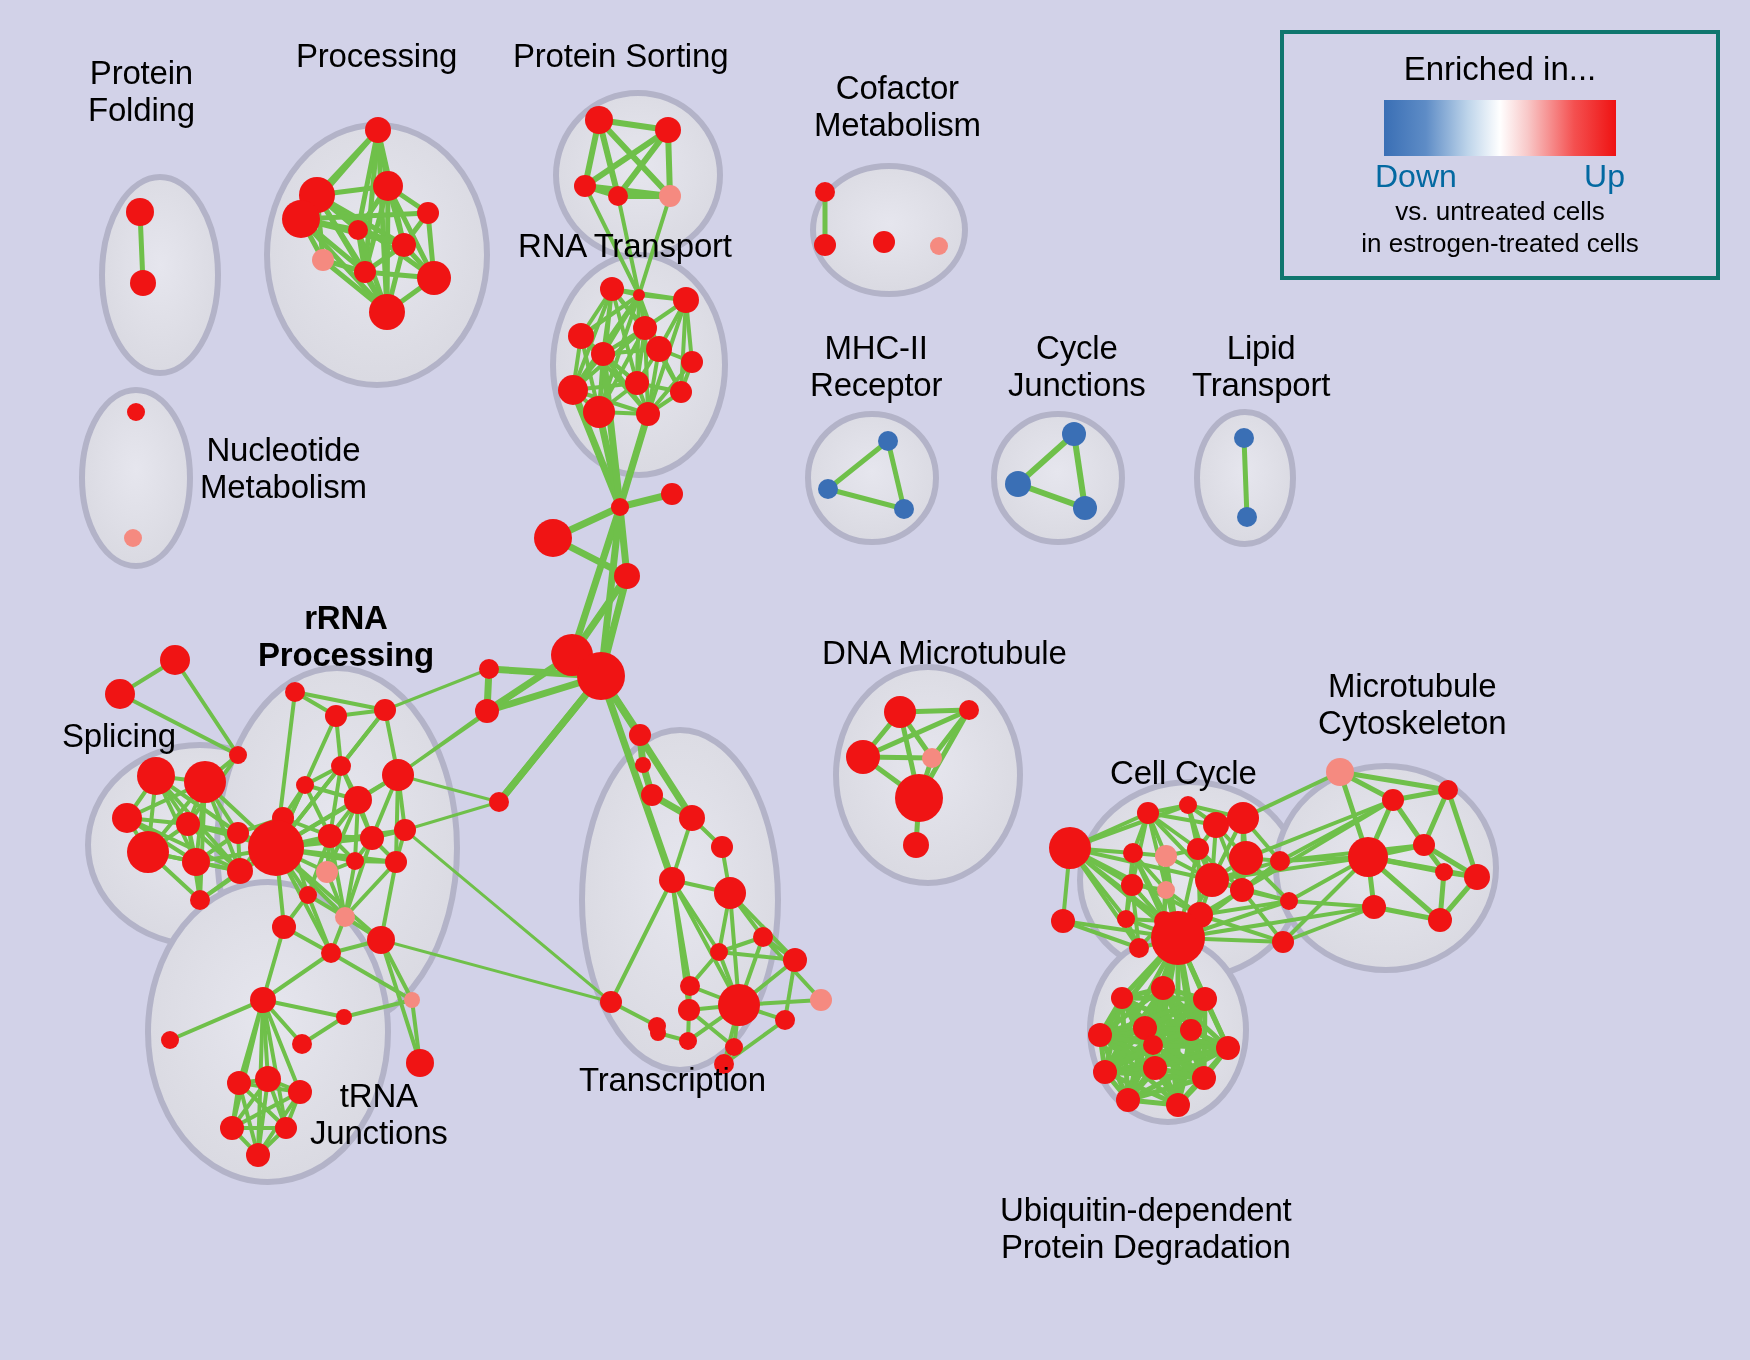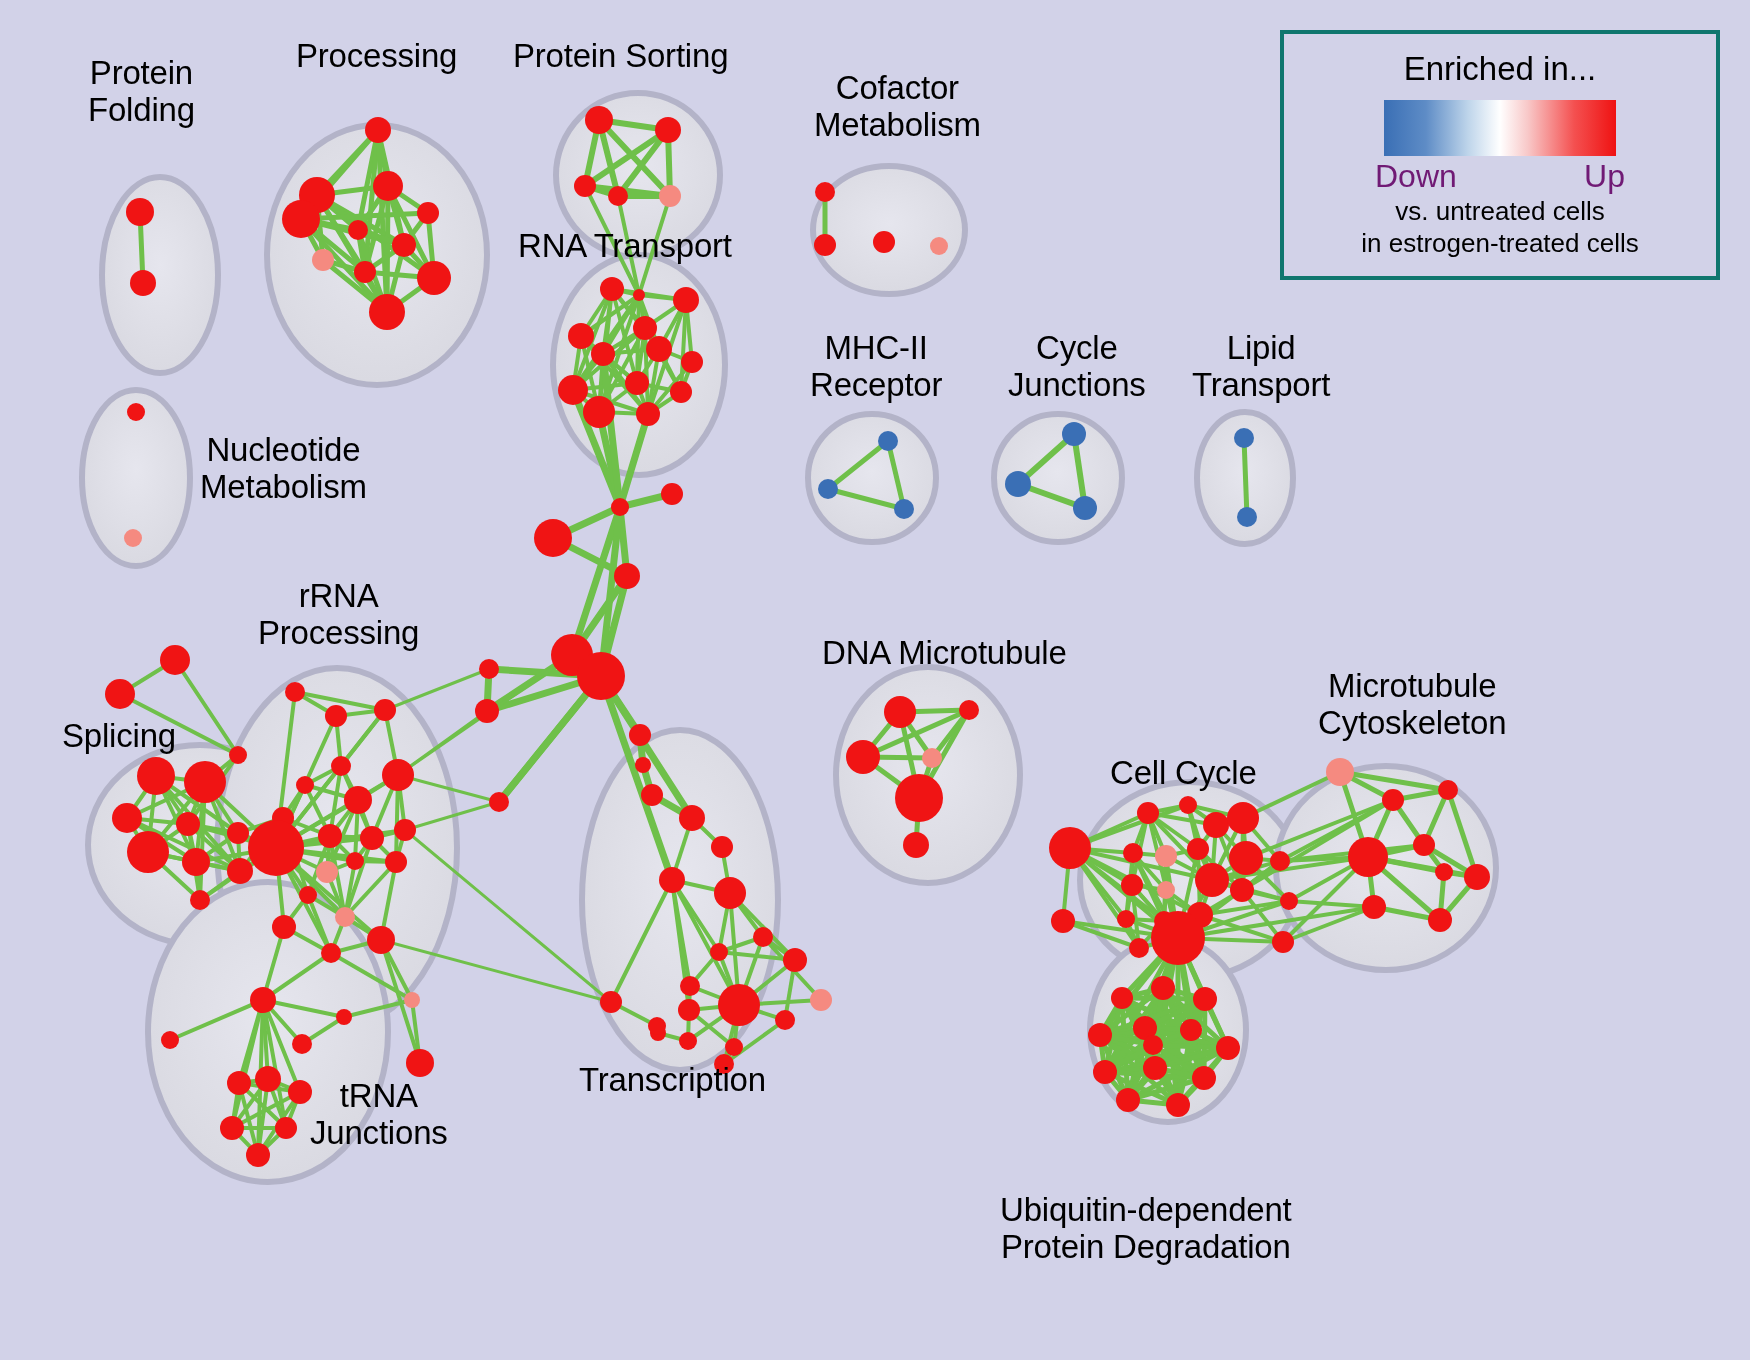--- a/index.html
+++ b/index.html
@@ -31,21 +31,21 @@
   #legend .lg-title{
     text-align:center;font-size:33px;color:#000;margin-top:16px;
   }
   #legend .lg-bar{
     margin:12px auto 0 auto;width:232px;height:56px;
     background:linear-gradient(to right,#3a6fb5 0%,#5e8cc6 18%,#bdd4ea 36%,#ffffff 50%,#f8c8c8 62%,#f45050 82%,#ef1212 100%);
   }
   #legend .lg-ends{
     display:flex;justify-content:space-between;
     width:250px;margin:2px auto 0 auto;
-    font-size:32px;color:#701a75;
+    font-size:32px;color:#0369a1;
   }
   #legend .lg-sub{
     text-align:center;font-size:26px;color:#000;line-height:1.15;margin-top:2px;
   }
 </style>
 </head>
 <body>
 
 <div id="stage">
 
@@ -801,21 +801,21 @@
 Metabolism</div>
       <div class="cluster-label" style="left: 200px; top: 432px;">Nucleotide
 Metabolism</div>
       <div class="cluster-label" style="left: 810px; top: 330px;">MHC-II
 Receptor</div>
       <div class="cluster-label" style="left: 1008px; top: 330px;">Cycle
 Junctions</div>
       <div class="cluster-label" style="left: 1192px; top: 330px;">Lipid
 Transport</div>
       <div class="cluster-label" style="left: 62px; top: 718px;">Splicing</div>
-      <div class="cluster-label" style="left: 258px; top: 578px;">rRNA
+      <div class="cluster-label" style="left: 258px; top: 600px; font-weight: bold;">rRNA
 Processing</div>
       <div class="cluster-label" style="left: 310px; top: 1078px;">tRNA
 Junctions</div>
       <div class="cluster-label" style="left: 579px; top: 1062px;">Transcription</div>
       <div class="cluster-label" style="left: 822px; top: 635px;">DNA Microtubule</div>
       <div class="cluster-label" style="left: 1110px; top: 755px;">Cell Cycle</div>
       <div class="cluster-label" style="left: 1318px; top: 668px;">Microtubule
 Cytoskeleton</div>
       <div class="cluster-label" style="left: 1000px; top: 1192px;">Ubiquitin-dependent
 Protein Degradation</div>

